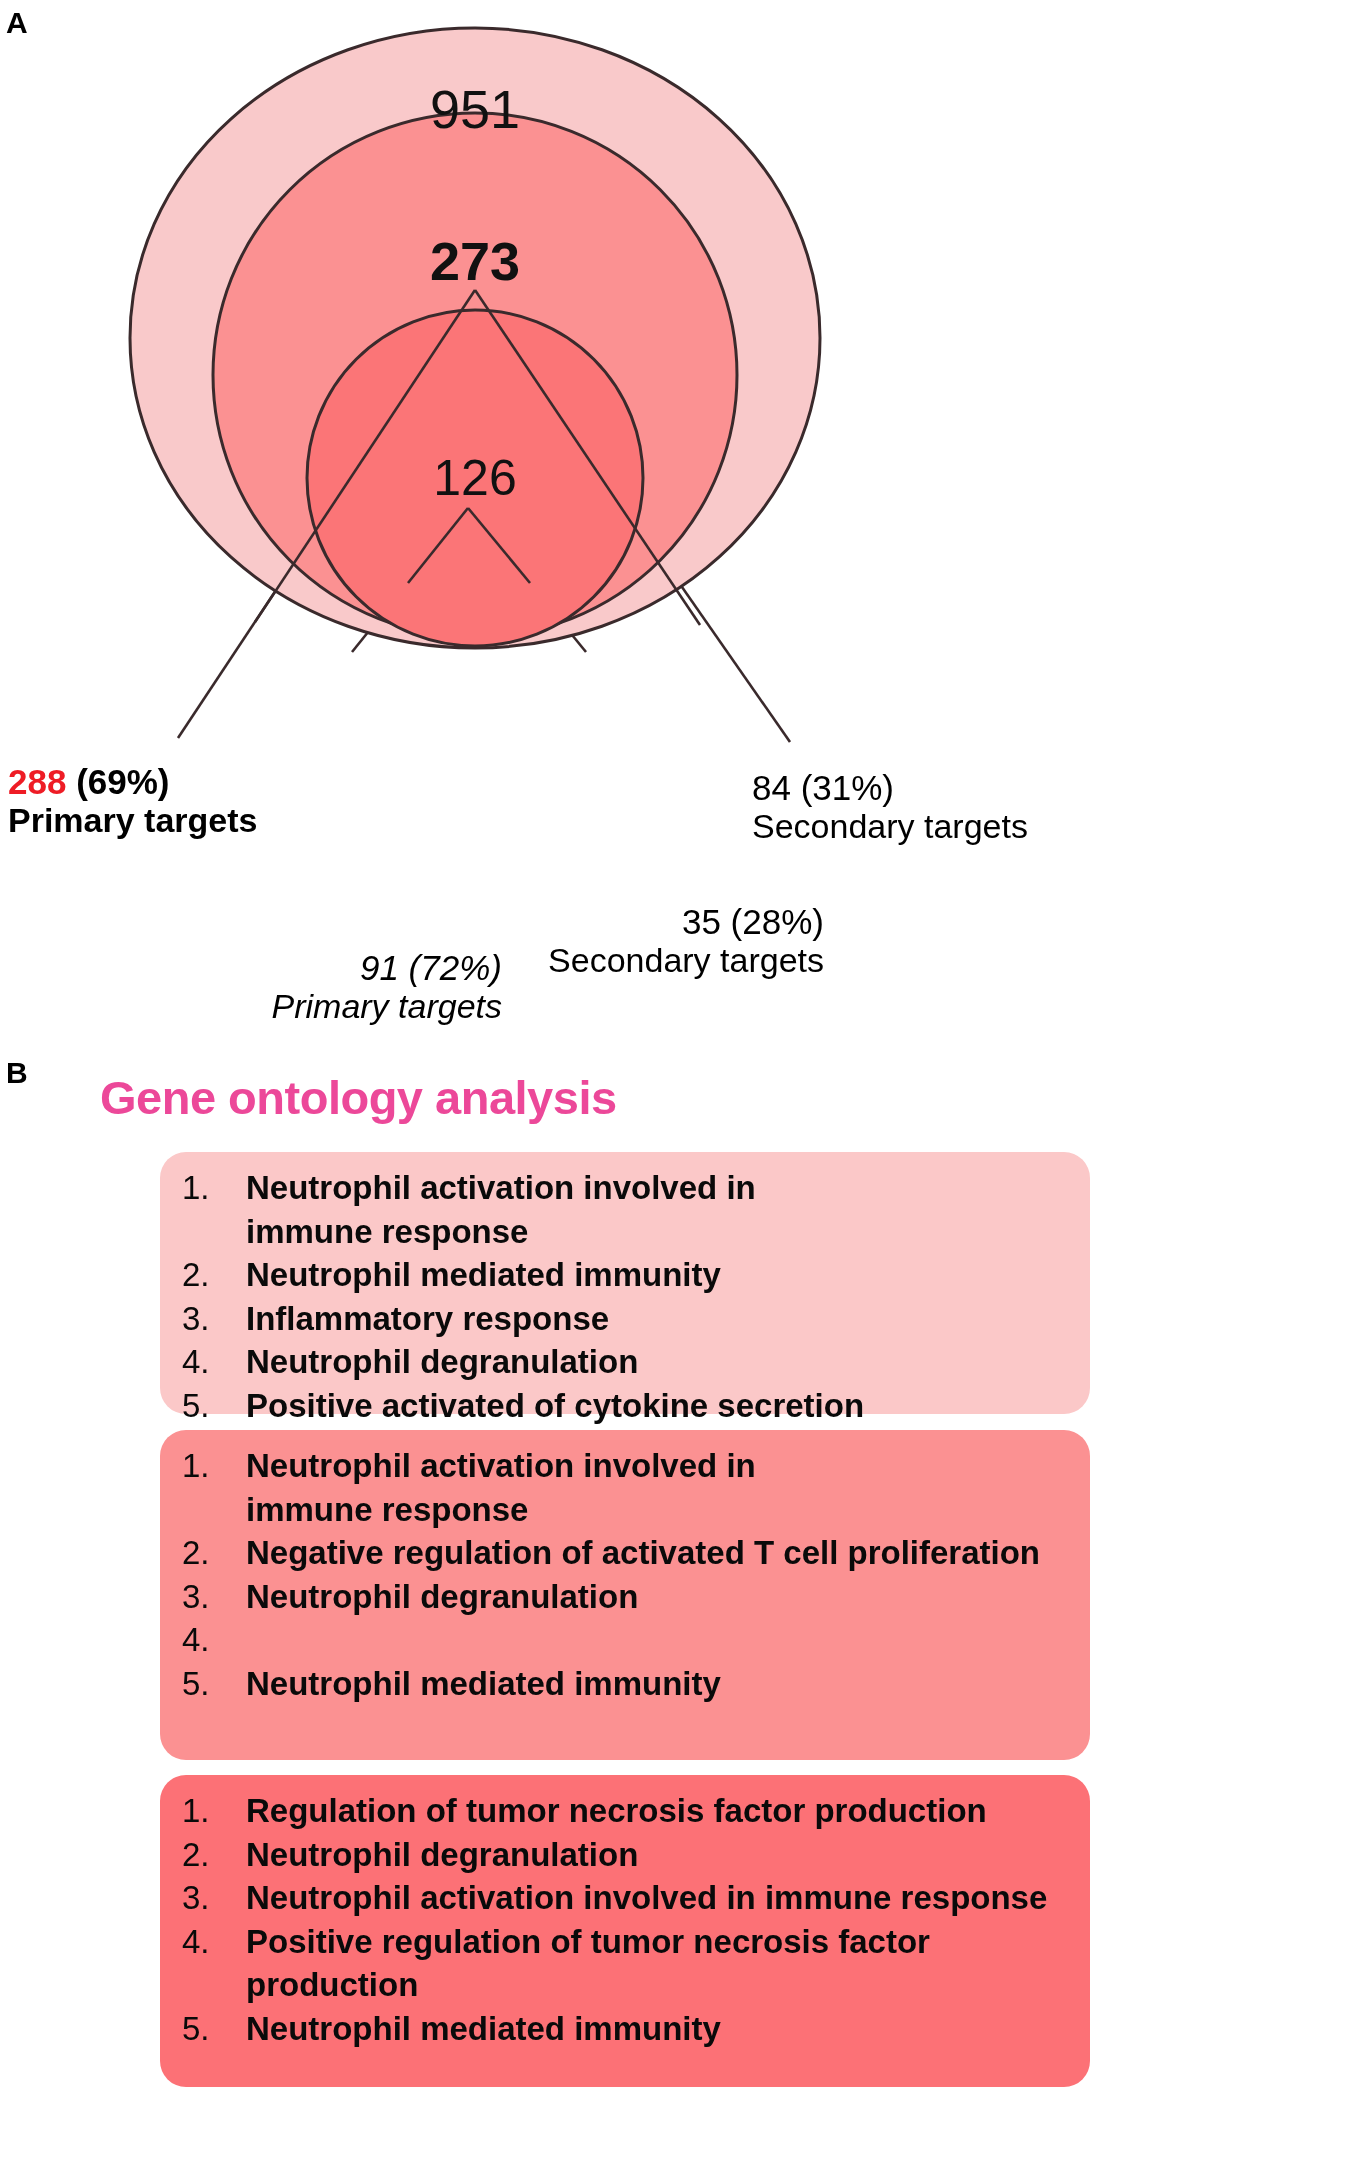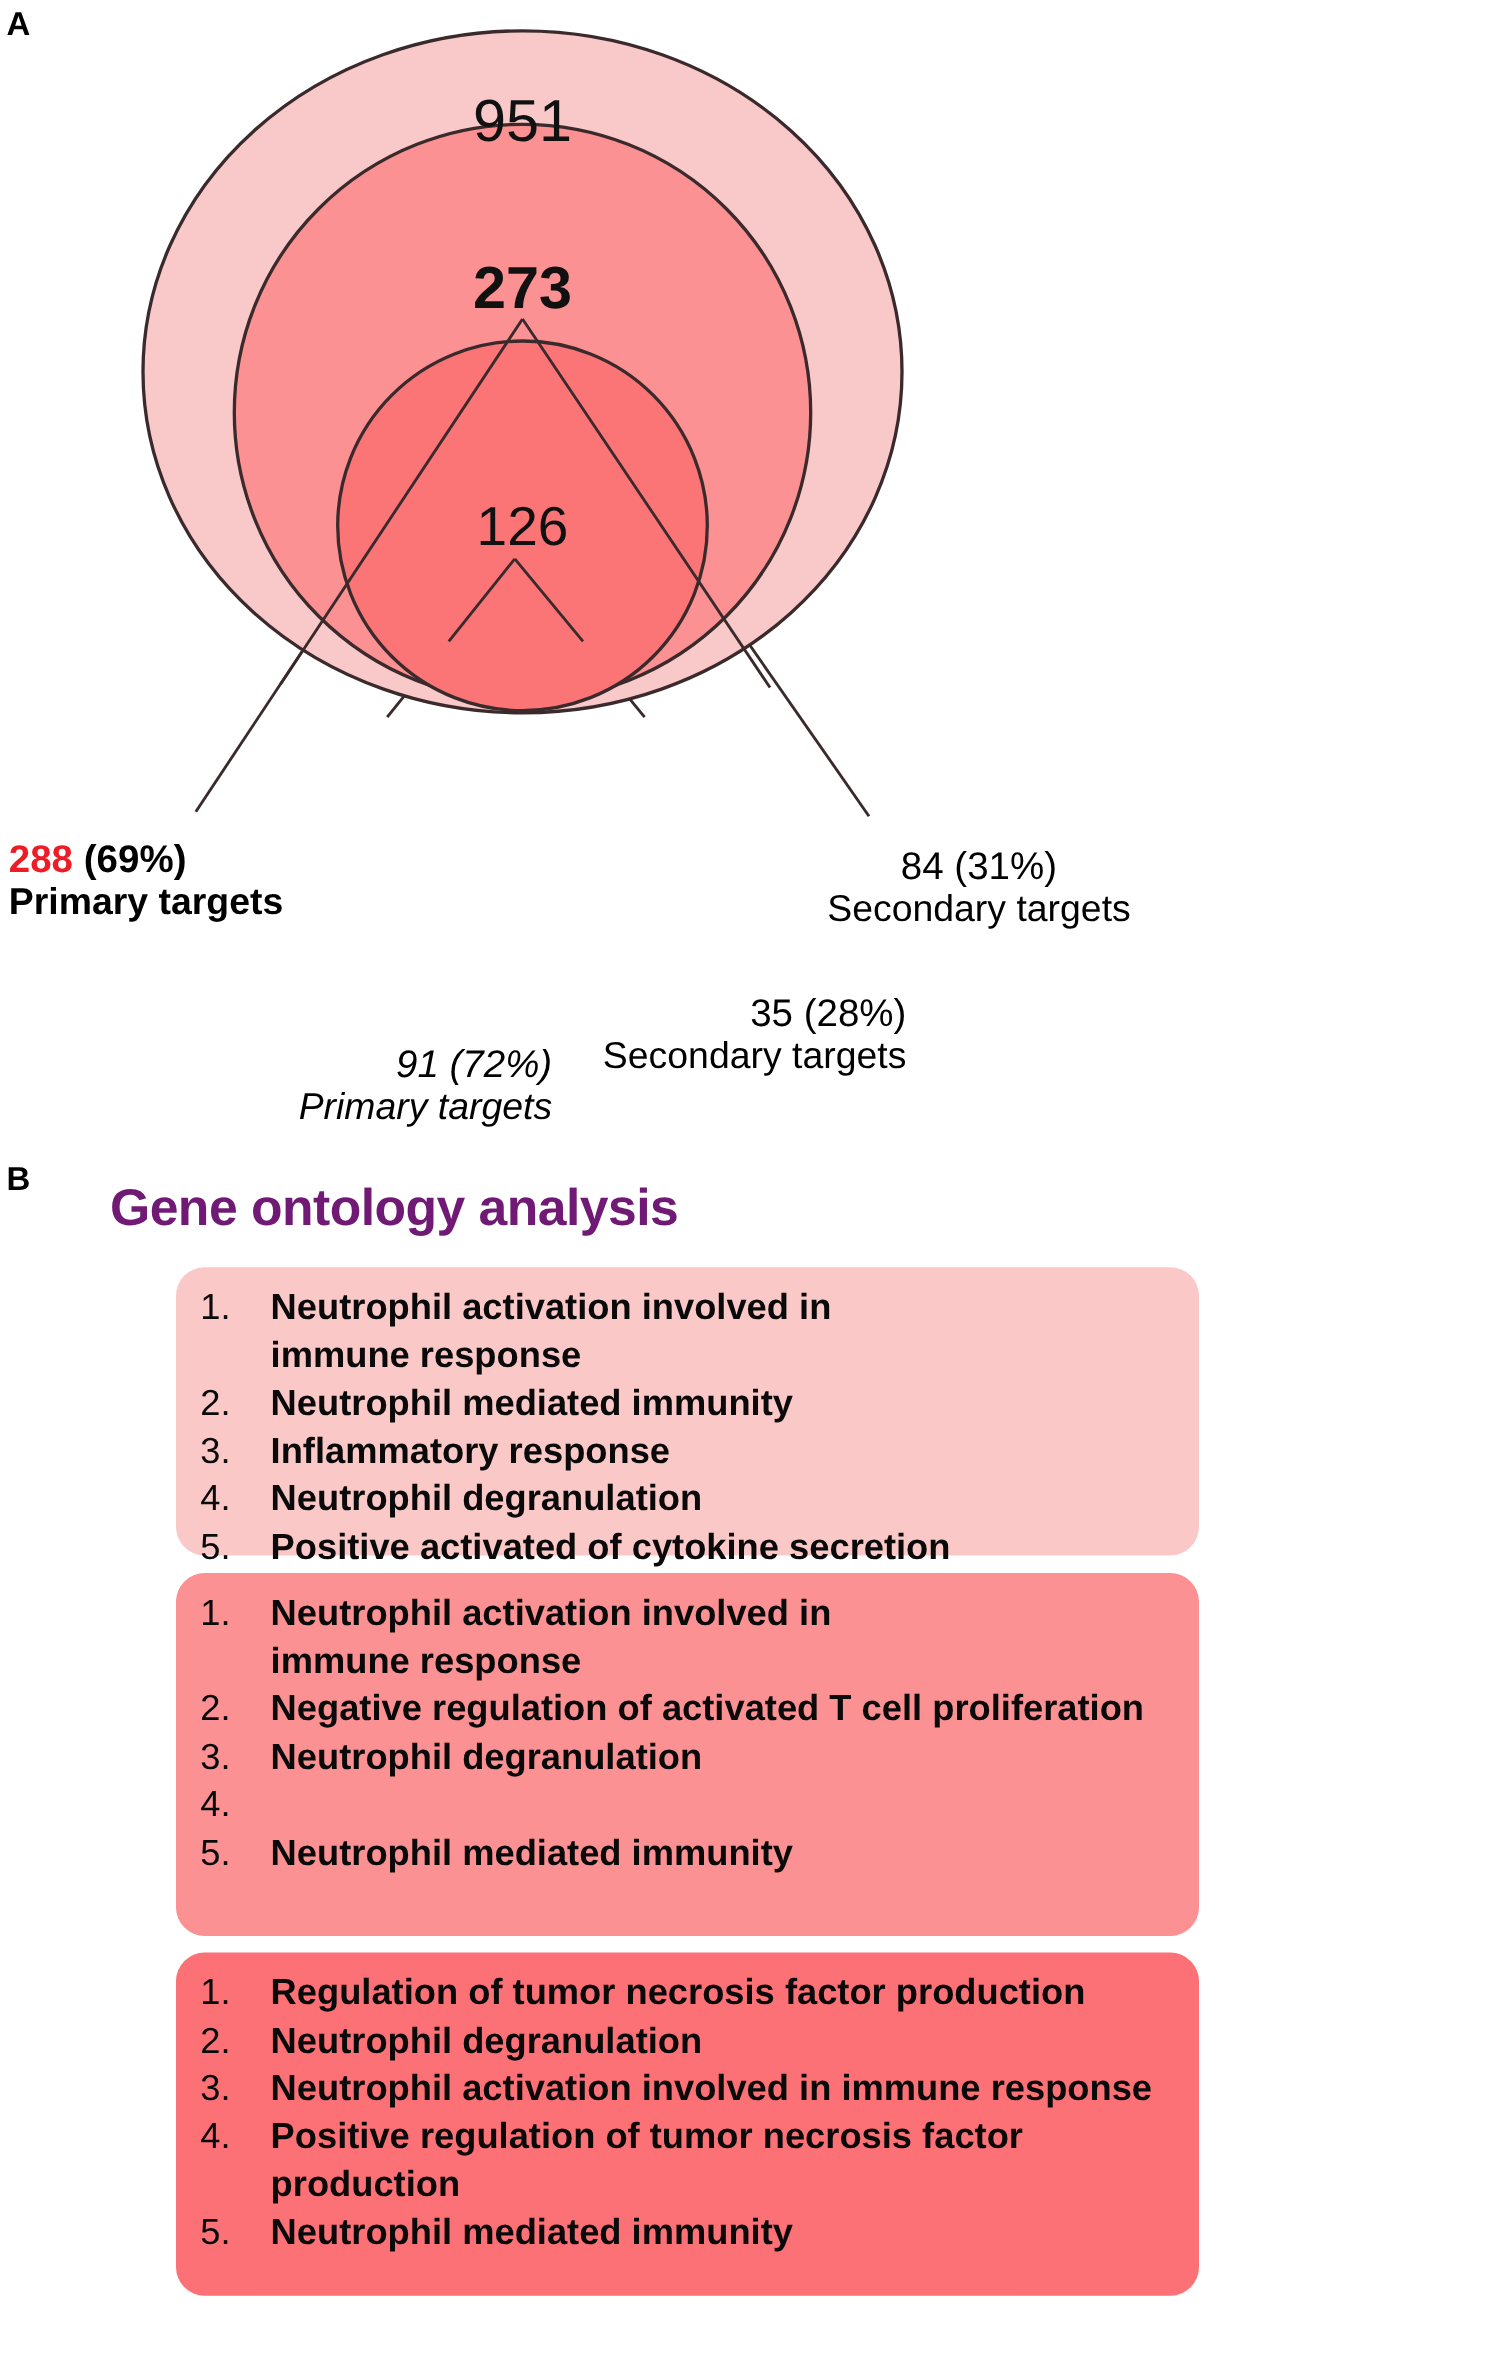--- a/index.html
+++ b/index.html
@@ -60,21 +60,21 @@
   }
   .callout .num-line { font-size: 35px; }
   .callout .name-line { font-size: 34px; }
 
   .callout.bold .num-line,
   .callout.bold .name-line { font-weight: bold; }
 
   .callout .hi { color: #ee1c25; }
 
   #callout-primary-outer   { left: 8px;   top: 762px;  text-align: left; }
-  #callout-secondary-outer { left: 752px; top: 768px;  text-align: center; }
+  #callout-secondary-outer { left: 752px; top: 768px;  text-align: left; }
   #callout-primary-inner   { left: 222px; top: 948px;  text-align: right; width: 280px; font-style: italic; }
   #callout-secondary-inner { left: 504px; top: 902px;  text-align: right; width: 320px; }
   #callout-primary-inner .num-line,
   #callout-secondary-inner .num-line,
   #callout-primary-inner .name-line,
   #callout-secondary-inner .name-line { display: block; }
   #callout-secondary-outer .num-line,
   #callout-secondary-outer .name-line { display: block; }
   #callout-primary-outer .num-line,
   #callout-primary-outer .name-line { display: block; }
@@ -87,21 +87,21 @@
     width: 1350px;
   }
   #go-title {
     position: absolute;
     left: 100px;
     top: 40px;
     font-family: "Liberation Sans", sans-serif;
     font-size: 47px;
     font-weight: bold;
     letter-spacing: -0.5px;
-    color: #701a75;
+    color: #ec4899;
   }
 
   .go-box {
     position: absolute;
     left: 160px;
     width: 930px;
     border-radius: 26px;
     box-sizing: border-box;
     padding: 14px 22px 14px 18px;
   }

